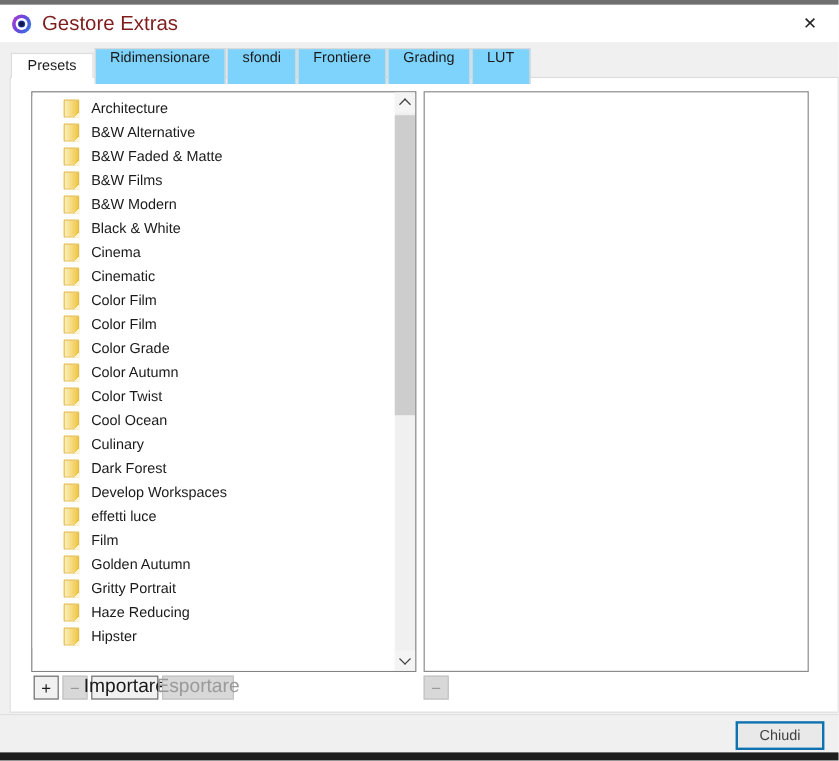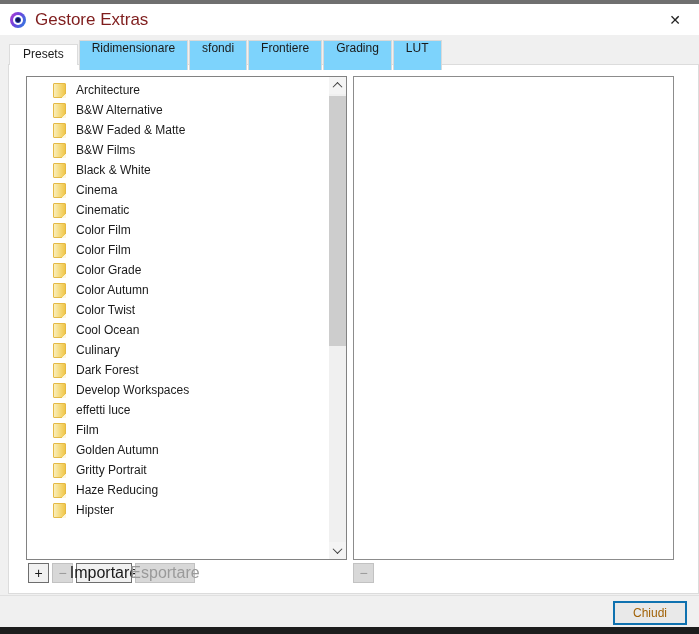--- a/index.html
+++ b/index.html
@@ -63,21 +63,21 @@
   .btn-plus   { left:19px;  width:21px; font-size:14px; }
   .btn-minus  { left:43px;  width:21px; font-size:14px; }
   .btn-import { left:67px;  width:56px; }
   .btn-export { left:126px; width:60px; }
   .btn-panel-minus { left:344px; width:21px; font-size:14px; }
 
   .footer { position:absolute; left:0; right:0; top:595px; height:32px; background:#f0f0f0;
             border-top:1px solid #e0e0e0; }
   .chiudi-btn { position:absolute; right:12px; top:5px; width:74px; height:24px;
                 background:#e9e9e9; border:2px solid #0f72b0;
-                display:flex; align-items:center; justify-content:center; color:#a16207; cursor:default; }
+                display:flex; align-items:center; justify-content:center; color:#404040; cursor:default; }
   .bottom-strip { position:absolute; bottom:0; left:0; right:0; height:7px; background:#1d1d1d; }
 </style>
 </head>
 <body>
 
 <div class="window">
   <div class="top-strip"></div>
 
   <div class="titlebar">
     <div class="app-icon">
@@ -122,20 +122,24 @@
           <div class="list-row">
             <span class="folder-ico"></span>
             <span class="row-label">B&amp;W Faded &amp; Matte</span>
           </div>
 
           <div class="list-row">
             <span class="folder-ico"></span>
             <span class="row-label">B&amp;W Films</span>
           </div>
 
+          <div class="list-row">
+            <span class="folder-ico"></span>
+            <span class="row-label">B&amp;W Modern</span>
+          </div>
 
           <div class="list-row">
             <span class="folder-ico"></span>
             <span class="row-label">Black &amp; White</span>
           </div>
 
           <div class="list-row">
             <span class="folder-ico"></span>
             <span class="row-label">Cinema</span>
           </div>

